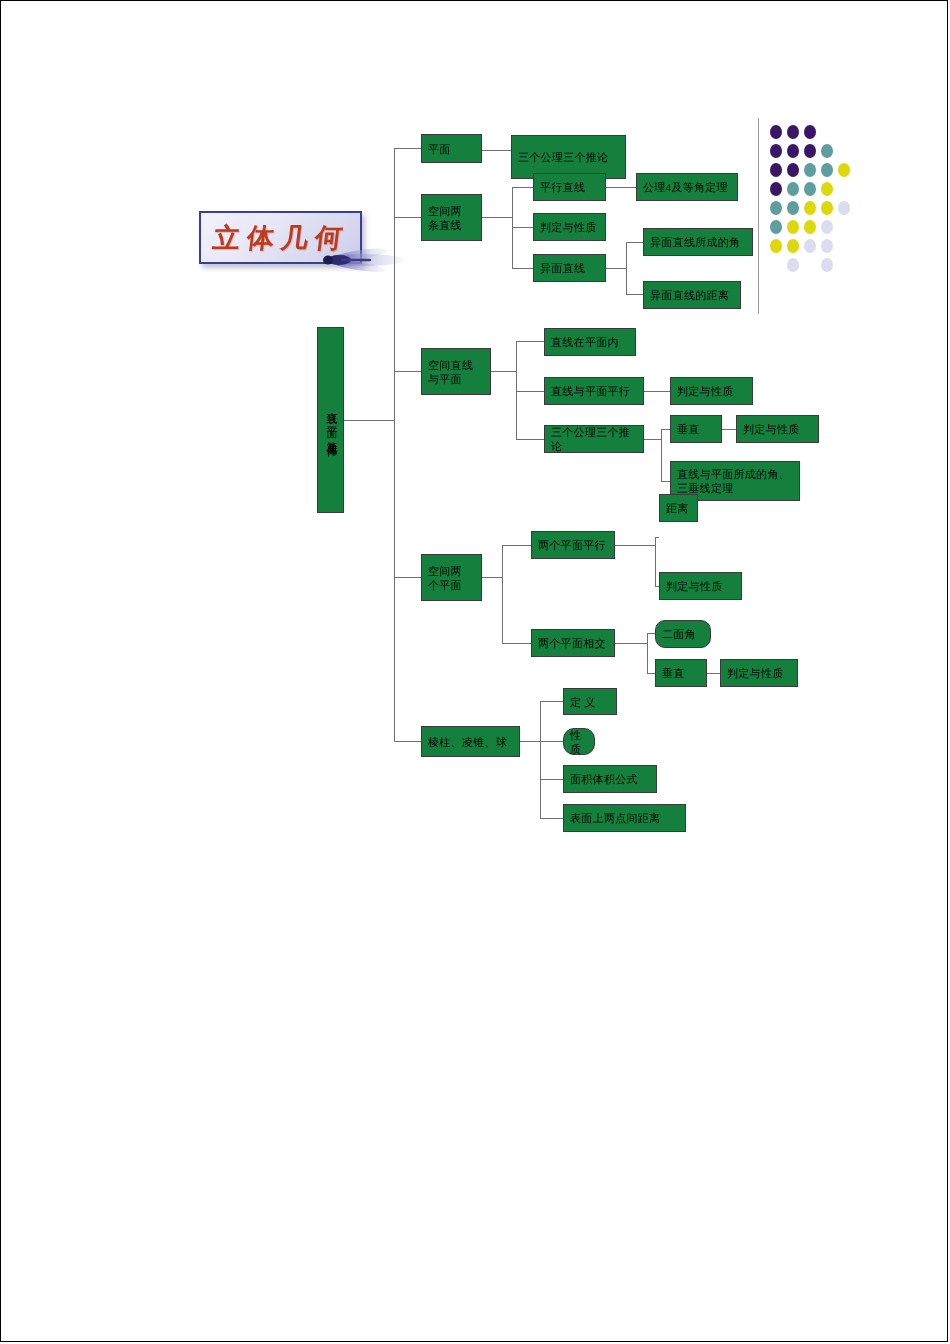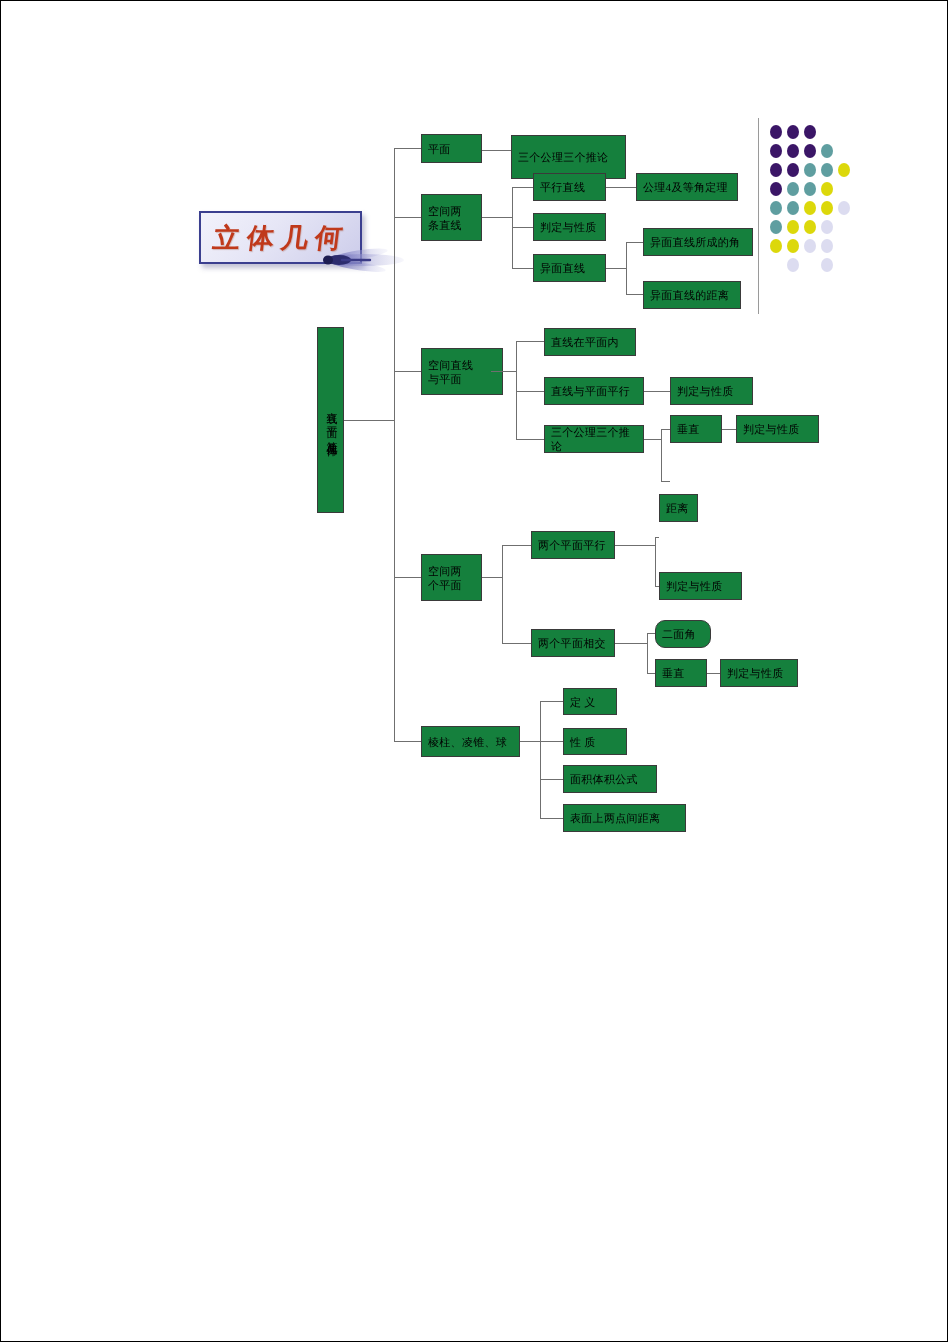--- a/index.html
+++ b/index.html
@@ -160,21 +160,21 @@
   <div class="ln h" style="left:606px; top:187px; width:30px;"></div>
   <div class="node" style="left:636px; top:173px; width:102px; height:28px;">公理4及等角定理</div>
 
   <div class="ln h" style="left:606px; top:268px; width:21px;"></div>
   <div class="ln v" style="left:626px; top:242px; height:52px;"></div>
   <div class="ln h" style="left:626px; top:242px; width:17px;"></div>
   <div class="ln h" style="left:626px; top:294px; width:17px;"></div>
   <div class="node" style="left:643px; top:228px; width:110px; height:28px;">异面直线所成的角</div>
   <div class="node" style="left:643px; top:281px; width:98px; height:28px;">异面直线的距离</div>
 
-  <div class="node" style="left:421px; top:348px; width:82px; height:47px;">空间直线
+  <div class="node" style="left:421px; top:348px; width:70px; height:47px;">空间直线
 与平面</div>
   <div class="ln h" style="left:491px; top:371px; width:26px;"></div>
   <div class="ln v" style="left:516px; top:341px; height:98px;"></div>
   <div class="ln h" style="left:516px; top:341px; width:28px;"></div>
   <div class="ln h" style="left:516px; top:391px; width:28px;"></div>
   <div class="ln h" style="left:516px; top:439px; width:28px;"></div>
 
   <div class="node" style="left:544px; top:328px; width:92px; height:28px;">直线在平面内</div>
   <div class="node" style="left:544px; top:377px; width:100px; height:28px;">直线与平面平行</div>
   <div class="node" style="left:544px; top:425px; width:100px; height:28px;">三个公理三个推论</div>
@@ -182,20 +182,22 @@
   <div class="ln h" style="left:644px; top:391px; width:26px;"></div>
   <div class="node" style="left:670px; top:377px; width:83px; height:28px;">判定与性质</div>
 
   <div class="ln h" style="left:644px; top:439px; width:18px;"></div>
   <div class="ln v" style="left:661px; top:429px; height:52px;"></div>
   <div class="ln h" style="left:661px; top:429px; width:9px;"></div>
   <div class="ln h" style="left:661px; top:481px; width:9px;"></div>
   <div class="node" style="left:670px; top:415px; width:52px; height:28px;">垂直</div>
   <div class="ln h" style="left:722px; top:429px; width:14px;"></div>
   <div class="node" style="left:736px; top:415px; width:83px; height:28px;">判定与性质</div>
+  <div class="node" style="left:670px; top:461px; width:130px; height:40px;">直线与平面所成的角、
+三垂线定理</div>
 
   <div class="node" style="left:421px; top:554px; width:61px; height:47px;">空间两
 个平面</div>
   <div class="ln h" style="left:482px; top:577px; width:21px;"></div>
   <div class="ln v" style="left:502px; top:545px; height:98px;"></div>
   <div class="ln h" style="left:502px; top:545px; width:29px;"></div>
   <div class="ln h" style="left:502px; top:643px; width:29px;"></div>
 
   <div class="node" style="left:531px; top:531px; width:84px; height:28px;">两个平面平行</div>
   <div class="node" style="left:531px; top:629px; width:84px; height:28px;">两个平面相交</div>
@@ -218,21 +220,21 @@
 
   <div class="node" style="left:421px; top:726px; width:99px; height:31px;">棱柱、凌锥、球</div>
   <div class="ln h" style="left:520px; top:741px; width:21px;"></div>
   <div class="ln v" style="left:540px; top:701px; height:117px;"></div>
   <div class="ln h" style="left:540px; top:701px; width:23px;"></div>
   <div class="ln h" style="left:540px; top:741px; width:23px;"></div>
   <div class="ln h" style="left:540px; top:779px; width:23px;"></div>
   <div class="ln h" style="left:540px; top:818px; width:23px;"></div>
 
   <div class="node" style="left:563px; top:688px; width:54px; height:27px;">定  义</div>
-  <div class="node" style="left:563px; top:728px; width:64px; height:27px;">性  质</div>
+  <div class="node" style="left:563px; top:728px; width:32px; height:27px;border-radius:11px;">性  质</div>
   <div class="node" style="left:563px; top:765px; width:94px; height:28px;">面积体积公式</div>
   <div class="node" style="left:563px; top:804px; width:123px; height:28px;">表面上两点间距离</div>
 
   <div class="rule-v" style="left:758px; top:118px; height:196px;"></div>
   <div class="dot-panel" style="left:770px; top:125px; width:90px; height:150px;">
       <div class="dot" style="left: 0px; top: 0px; background: rgb(59, 22, 103);"></div>
       <div class="dot" style="left: 17px; top: 0px; background: rgb(59, 22, 103);"></div>
       <div class="dot" style="left: 34px; top: 0px; background: rgb(59, 22, 103);"></div>
       <div class="dot" style="left: 0px; top: 19px; background: rgb(59, 22, 103);"></div>
       <div class="dot" style="left: 17px; top: 19px; background: rgb(59, 22, 103);"></div>

